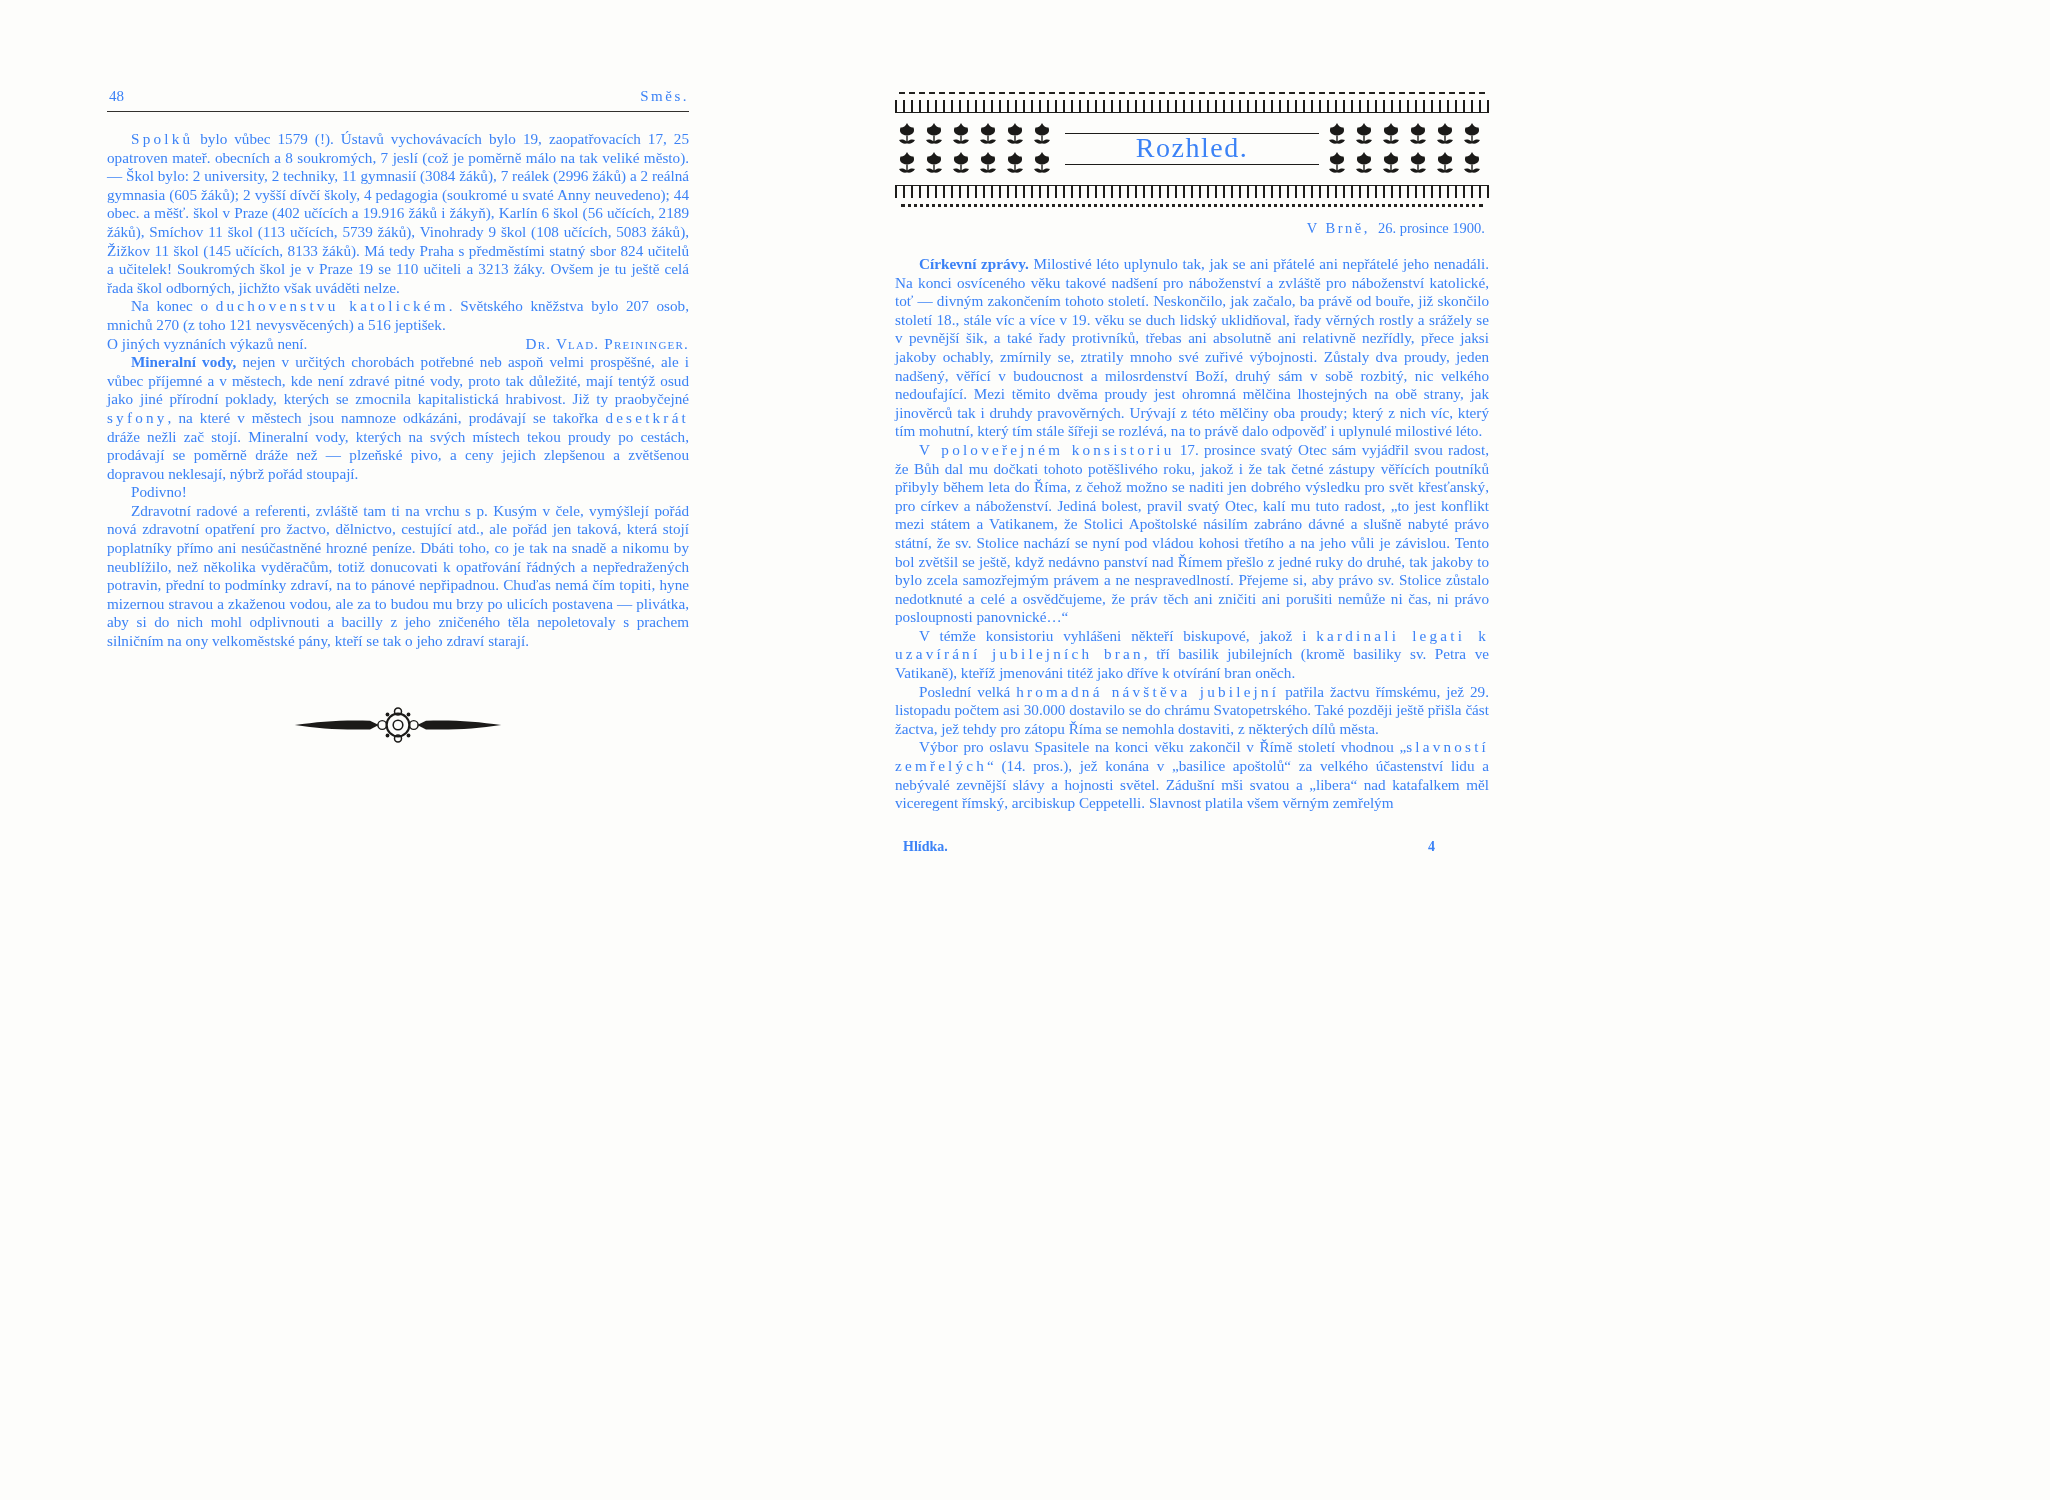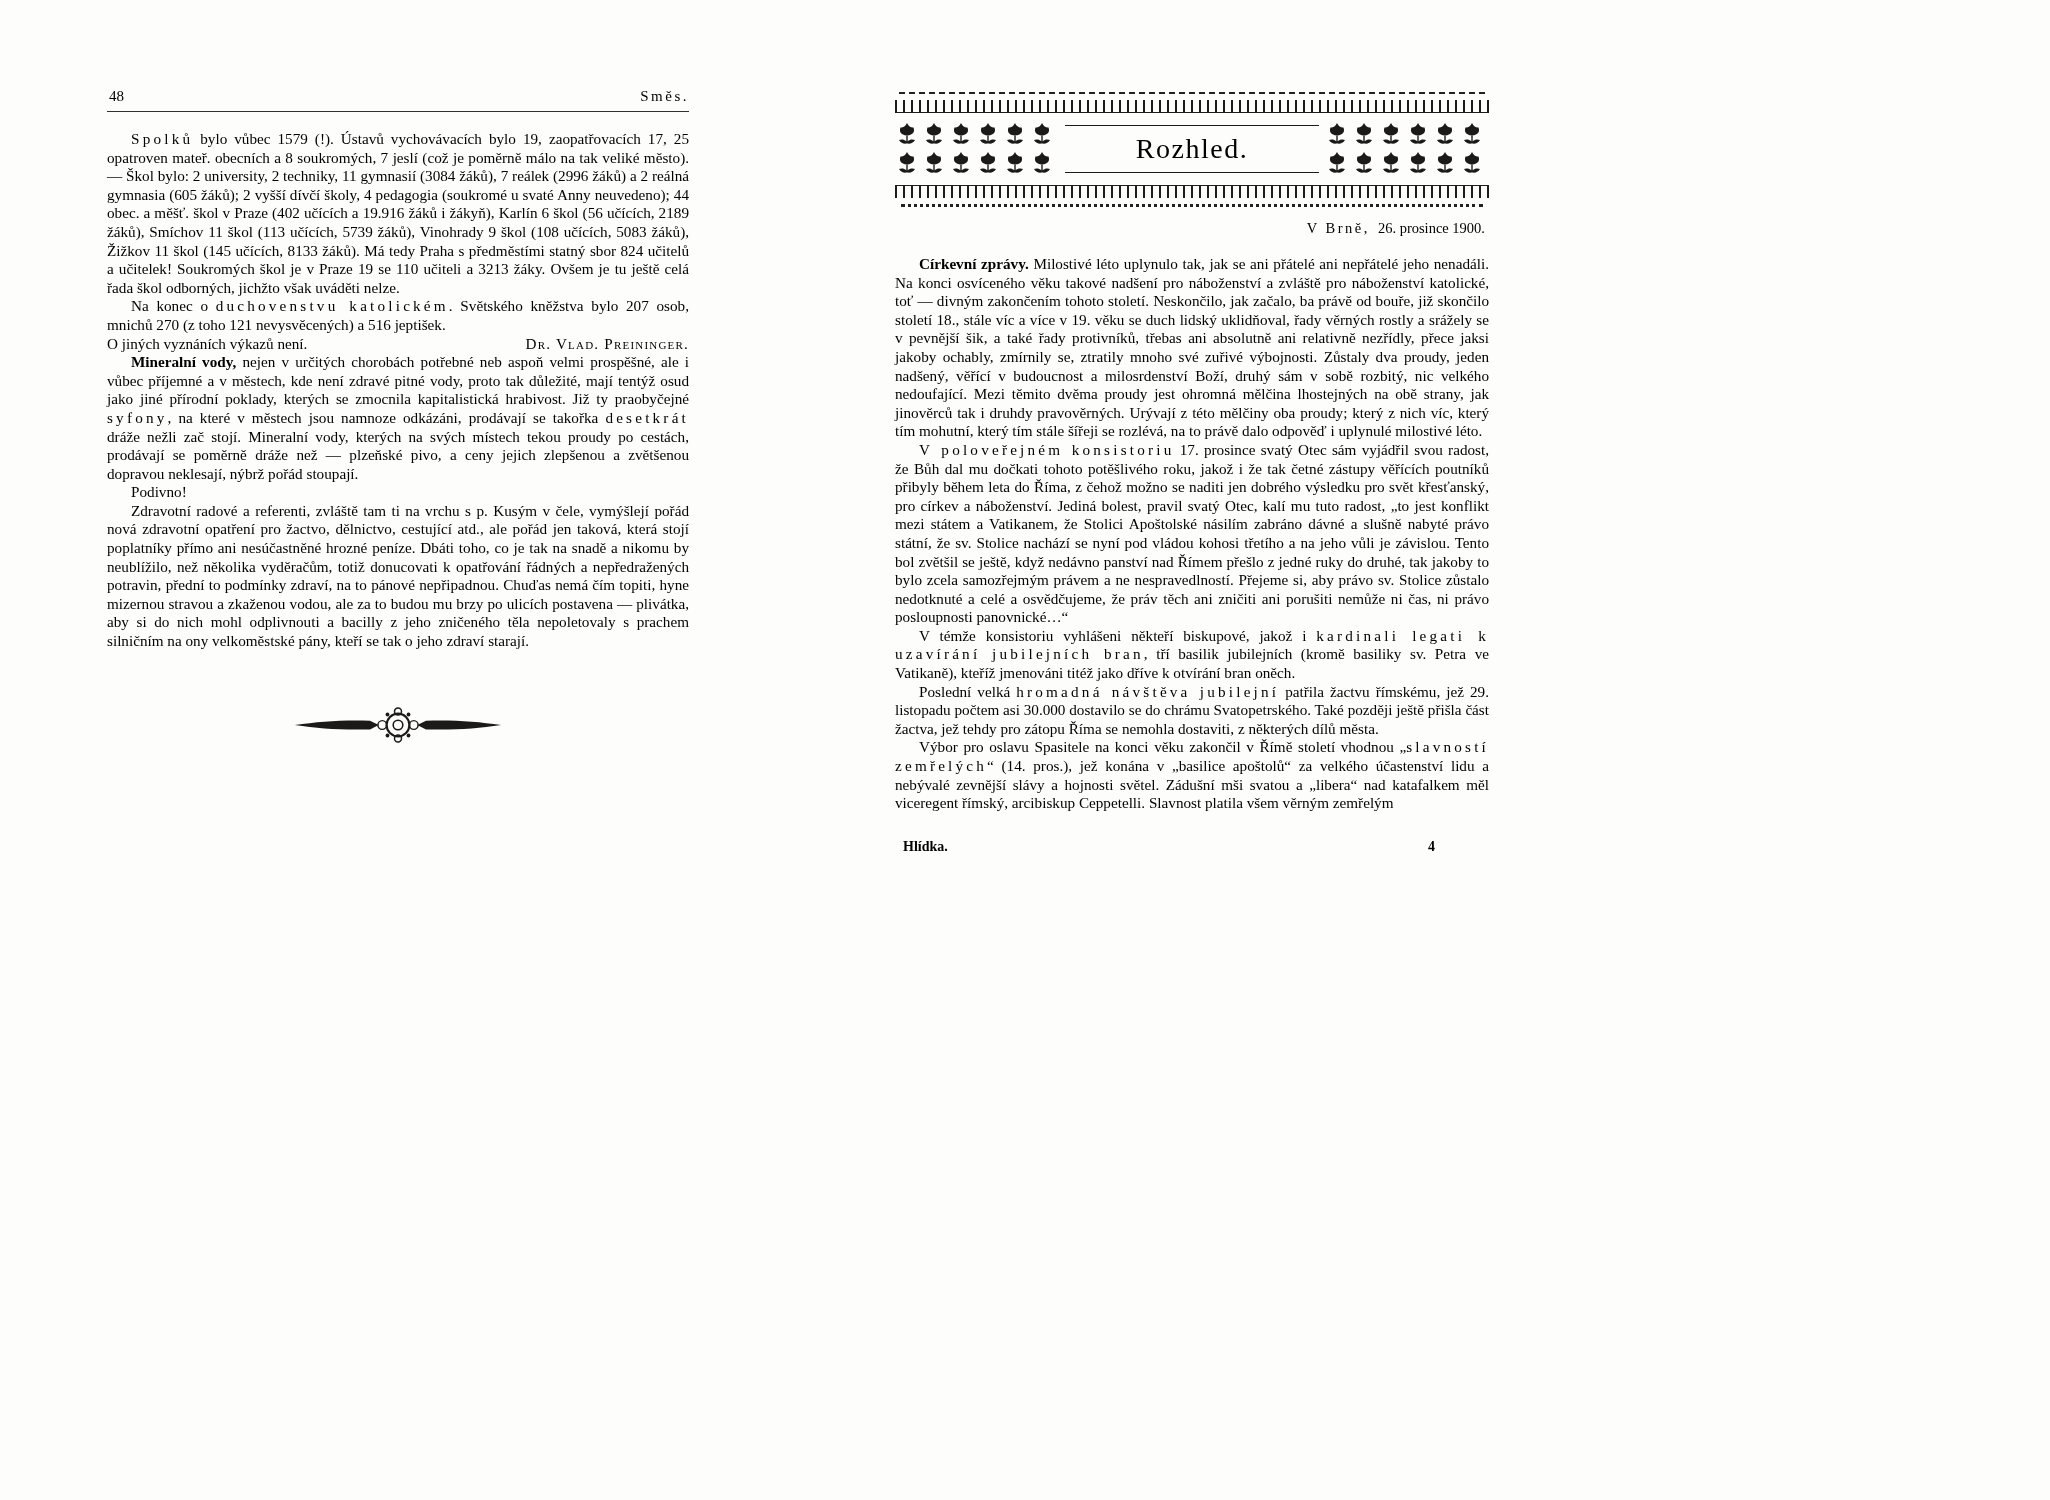--- a/index.html
+++ b/index.html
@@ -2,21 +2,21 @@
 <html><head>
 <meta charset="utf-8">
 <style>
   * { margin: 0; padding: 0; box-sizing: border-box; }
   html, body { background: #ffffff; }
   .sheet {
     position: relative;
     width: 2050px;
     height: 1500px;
     background: #fdfdfb;
-    color: #000000;
+    color: #3b82f6;
     font-family: "Liberation Serif", "DejaVu Serif", serif;
     overflow: hidden;
   }
   .page { position: absolute; }
   .page-left  { left: 107px; top: 88px;  width: 582px; }
   .page-right { left: 895px; top: 90px;  width: 594px; }
 
   
   .colhead {
     position: relative;
@@ -47,24 +47,24 @@
   }
   .ticks-top    { border-bottom: 1.7px solid #1d1c1a; margin-bottom: 7px; }
   .ticks-bottom { border-top: 1.7px solid #1d1c1a;  margin-top: 7px; }
   .dot-line  { height: 0; border-top: 3px dotted #232220; margin: 6px 6px 0 6px; }
 
   .mast-mid { display: flex; align-items: center; }
   .tulips { flex: 0 0 auto; fill: #1b1a18; }
   .title-panel {
     flex: 1;
     margin: 0 6px;
-    height: 48px;
+    height: 32px;
     border-top: 1.7px solid #1d1c1a;
     border-bottom: 1.7px solid #1d1c1a;
-    display: flex; align-items: center; justify-content: center;
+    display: flex; align-items: flex-end; justify-content: center;
     font-size: 28px;
     letter-spacing: 1.5px;
   }
 
   .dateline { margin-top: 13px; text-align: right; font-size: 14.5px; padding-right: 4px; }
   .dateline .place { letter-spacing: 2.5px; margin-right: 8px; }
 
   .pagefoot {
     margin-top: 26px;
     display: flex; justify-content: space-between;

